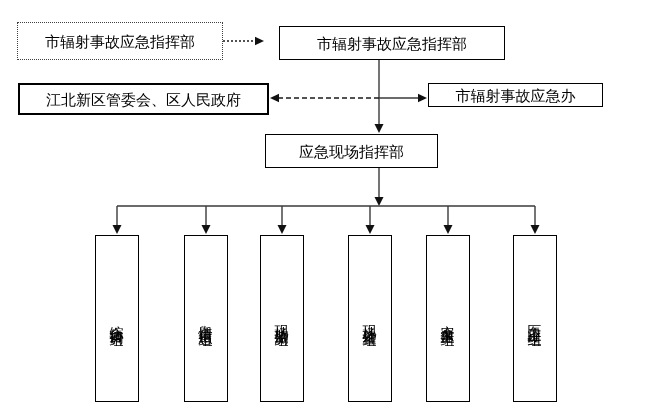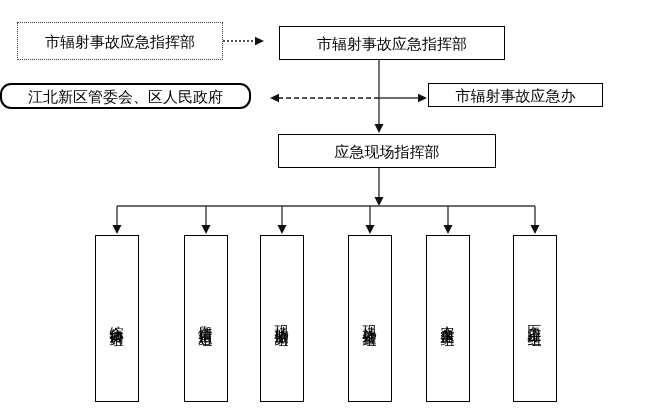--- a/index.html
+++ b/index.html
@@ -37,23 +37,23 @@
     z-index: 2;
   }
   .node.dashed {
     border: 1px dotted #404040;
   }
   .node.heavy {
     border-width: 2px;
   }
   .node-provincial { left: 17px;  top: 22px;  width: 206px; height: 38px; }
   .node-municipal  { left: 279px; top: 26px;  width: 226px; height: 34px; }
-  .node-district   { left: 0;  top: 83px;  width: 251px; height: 26px; border-radius: 11px; }
+  .node-district   { left: 18px;  top: 83px;  width: 251px; height: 32px; }
   .node-office     { left: 428px; top: 83px;  width: 175px; height: 24px; }
-  .node-site       { left: 278px; top: 134px; width: 218px; height: 34px; }
+  .node-site       { left: 265px; top: 134px; width: 173px; height: 34px; }
   .group-node {
     position: absolute;
     top: 235px;
     width: 44px;
     height: 167px;
     box-sizing: border-box;
     background: #ffffff;
     border: 1.4px solid #000000;
     display: flex;
     align-items: center;

